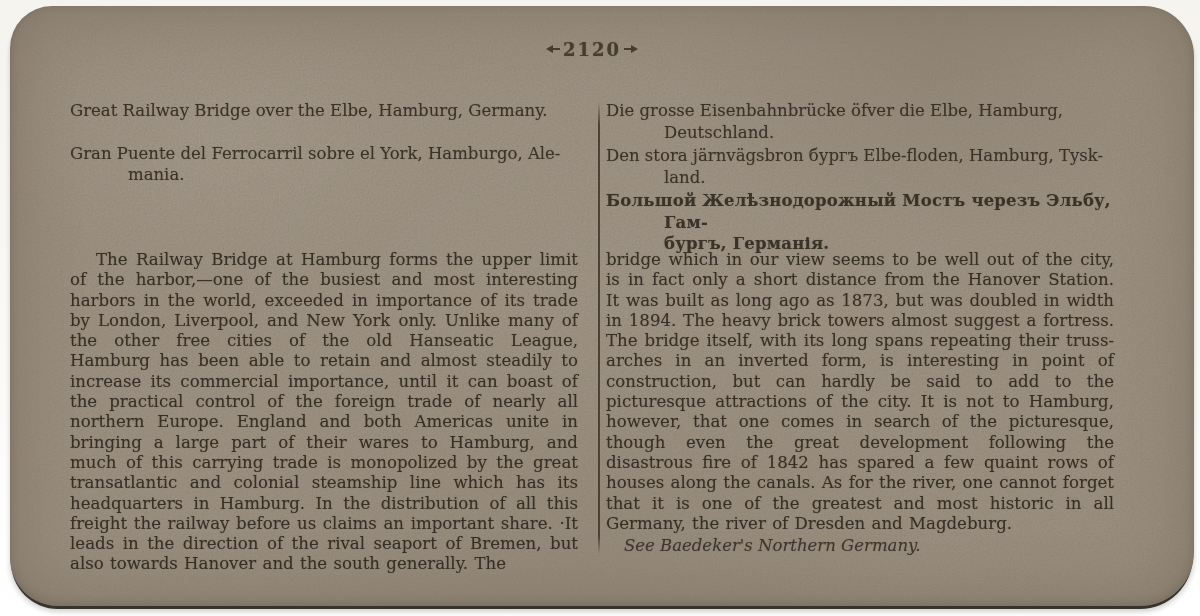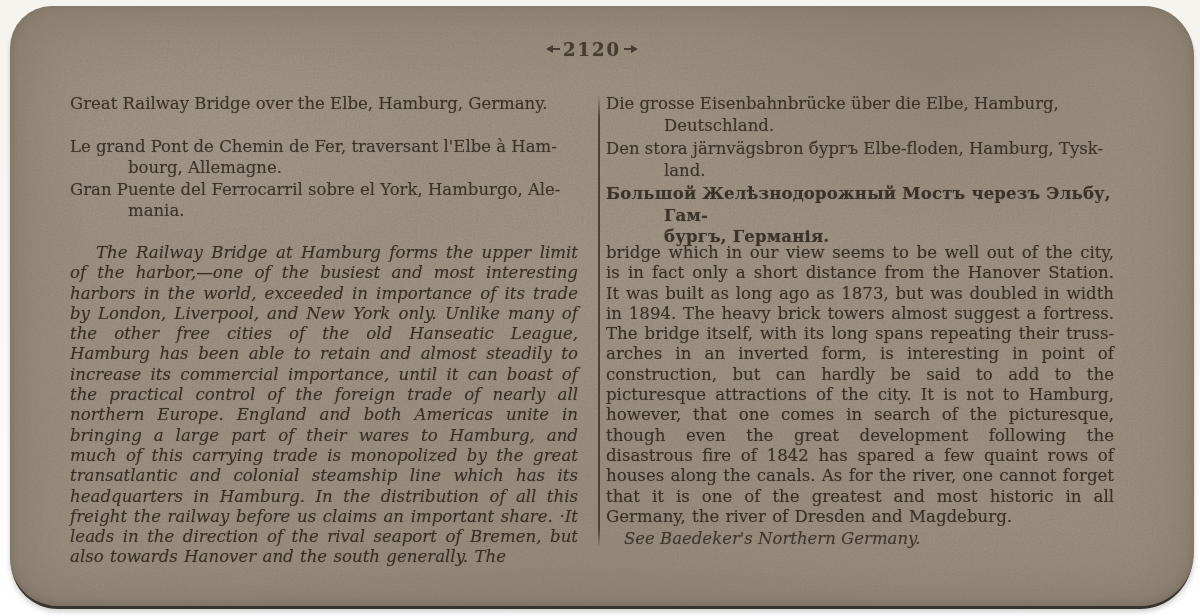--- a/index.html
+++ b/index.html
@@ -70,21 +70,21 @@
   }
   .orn { display: inline-flex; align-items: center; }
   .orn .tri { width: 0; height: 0; border-top: 4px solid transparent; border-bottom: 4px solid transparent; }
   .orn-left .tri { border-right: 7px solid #453d31; }
   .orn-right .tri { border-left: 7px solid #453d31; }
   .orn .bar { width: 7px; height: 2px; background: #453d31; }
   .columns {
     position: relative;
     display: flex;
     gap: 28px;
-    margin-top: 21px;
+    margin-top: 28px;
   }
   .divider {
     position: absolute;
     left: calc(50% + 6px);
     top: 2px;
     height: 452px;
     width: 2px;
     background: linear-gradient(to bottom, transparent 0%, rgba(62,53,41,0.85) 5%, rgba(62,53,41,0.85) 96%, transparent 100%);
   }
   .col { flex: 1 1 0; min-width: 0; }
@@ -102,21 +102,21 @@
   .title.small-gap { margin-bottom: 2px; }
   .title.cyrillic { font-weight: 700; letter-spacing: 0.2px; }
   .bodytext {
     font-size: 16.6px;
     line-height: 20.3px;
     text-align: justify;
     word-spacing: 1px;
     color: rgba(52,44,34,0.95);
     text-shadow: 0 0 1px rgba(52,44,34,0.35);
   }
-  .bodytext.indent-first { text-indent: 26px; font-style: italic; }
+  .bodytext.indent-first { text-indent: 26px; }
   .refs { margin-top: 1px; }
   .ref {
     font-style: italic;
     font-size: 16.5px;
     line-height: 22px;
     color: rgba(58,50,40,0.92);
     text-shadow: 0 0 1px rgba(58,50,40,0.35);
   }
   .ref-1 { padding-left: 18px; }
   .ref-2 { padding-left: 54px; }
@@ -153,31 +153,29 @@
             </span>
         </span>
       </div>
 
       <div class="columns">
         <div class="divider"></div>
 
         <div class="col">
           <div class="titles">
             <div class="title gap-after">Great Railway Bridge over the Elbe, Hamburg, Germany.</div>
-            <div class="title">Le grand Pont de Chemin de Fer, traversant l'Elbe à Ham-
-bourg, Allemagne.</div>
             <div class="title">Gran Puente del Ferrocarril sobre el York, Hamburgo, Ale-
 mania.</div>
           </div>
           <div class="bodytext indent-first">The Railway Bridge at Hamburg forms the upper limit of the harbor,—one of the busiest and most interesting harbors in the world, exceeded in importance of its trade by London, Liverpool, and New York only. Unlike many of the other free cities of the old Hanseatic League, Hamburg has been able to retain and almost steadily to increase its commercial importance, until it can boast of the practical control of the foreign trade of nearly all northern Europe. England and both Americas unite in bringing a large part of their wares to Hamburg, and much of this carrying trade is monopolized by the great transatlantic and colonial steamship line which has its headquarters in Hamburg. In the distribution of all this freight the railway before us claims an important share. ·It leads in the direction of the rival seaport of Bremen, but also towards Hanover and the south generally. The</div>
         </div>
 
         <div class="col">
           <div class="titles">
-            <div class="title small-gap">Die grosse Eisenbahnbrücke über die Elbe, Hamburg,
+            <div class="title small-gap">Die grosse Eisenbahnbrücke öfver die Elbe, Hamburg,
 Deutschland.</div>
             <div class="title small-gap">Den stora järnvägsbron бургъ Elbe-floden, Hamburg, Tysk-
 land.</div>
             <div class="title cyrillic">Большой Желѣзнодорожный Мостъ черезъ Эльбу, Гам-
 бургъ, Германія.</div>
           </div>
           <div class="bodytext">bridge which in our view seems to be well out of the city, is in fact only a short distance from the Hanover Station. It was built as long ago as 1873, but was doubled in width in 1894. The heavy brick towers almost suggest a fortress. The bridge itself, with its long spans repeating their truss-arches in an inverted form, is interesting in point of construction, but can hardly be said to add to the picturesque attractions of the city. It is not to Hamburg, however, that one comes in search of the picturesque, though even the great development following the disastrous fire of 1842 has spared a few quaint rows of houses along the canals. As for the river, one cannot forget that it is one of the greatest and most historic in all Germany, the river of Dresden and Magdeburg.</div>
           <div class="refs">
             <div class="ref ref-1">See Baedeker's Northern Germany.</div>
           </div>

